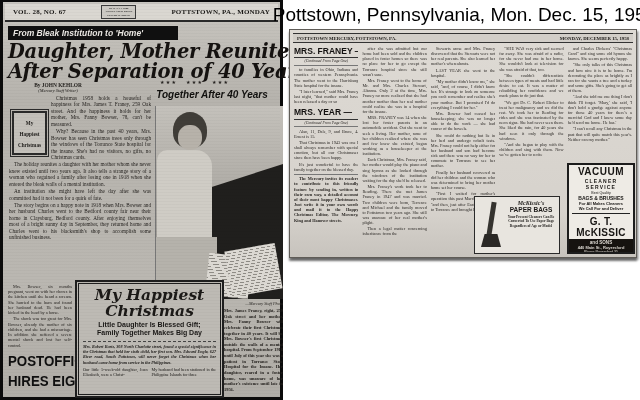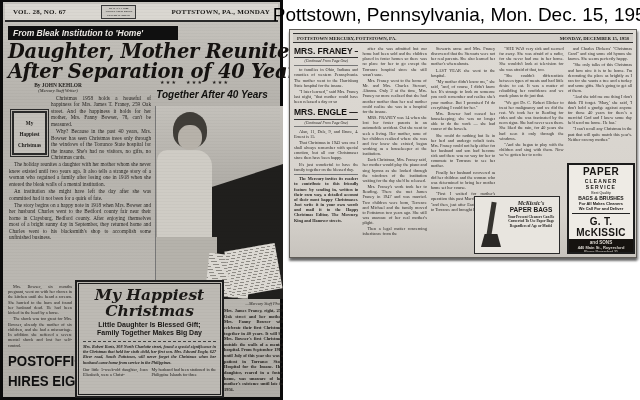--- a/index.html
+++ b/index.html
@@ -238,21 +238,21 @@
     </div>
 
     <div class="rp-cols">
       <div class="rp-col">
         <div class="rp-head">MRS. FRANEY —</div>
         <div class="rp-cont">(Continued From Page One)</div>
         <div>
             <p class="np-p">to families in Ohio, Indiana and counties of western Pennsylvania. The mother went to the Harrisburg State hospital for the insane.</p>
             <p class="np-p">"I later learned," said Mrs. Franey last night, "that mother could have been released a day or so</p>
           </div>
-        <div class="rp-head second">MRS. ENGLE —</div>
+        <div class="rp-head second">MRS. YEAR —</div>
         <div class="rp-cont">(Continued From Page One)</div>
         <div>
             <p class="np-p">Alan, 11, Dale, 9, and Bruce, 4. Ernest is 15.</p>
             <p class="np-p">That Christmas in 1943 was one I shall always remember with special emotion, but all our Christmases since then have been happy.</p>
             <p class="np-p">It's just wonderful to have the family together on the blessed day.</p>
           </div>
         <div class="rp-note">The Mercury invites its readers to contribute to this friendly feature by sending in, written in their own way, a detailed account of their most happy Christmases. Just write it in your own words and mail it to the Happy Christmas Editor, The Mercury, King and Hanover streets.</div>
       </div>
       <div class="rp-col">
         <div>
@@ -299,21 +299,21 @@
         <div class="vac-base"></div>
       </div>
       <div class="ad-bags-text">
         <div class="ad-bags-brand">McKissic's</div>
         <div class="ad-bags-product">PAPER BAGS</div>
         <div class="ad-bags-body">Your Present Cleaners Can Be Converted To Use Paper Bags Regardless of Age or Model</div>
       </div>
     </div>
 
     <div class="ad-vac">
-      <div class="av-1">PAPER</div>
+      <div class="av-1">VACUUM</div>
       <div class="av-2">CLEANER SERVICE</div>
       <div class="av-3">Best Quality</div>
       <div class="av-4">BAGS &amp; BRUSHES</div>
       <div class="av-5">For All Makes Cleaners</div>
       <div class="av-6">We Call For and Deliver</div>
       <div class="av-name">G. T. McKISSIC</div>
       <div class="av-dark">
         <div class="av-sons">and SONS</div>
         <div class="av-addr">440 Main St., Royersford</div>
         <div class="av-phone">Phone Royersford 35</div>

